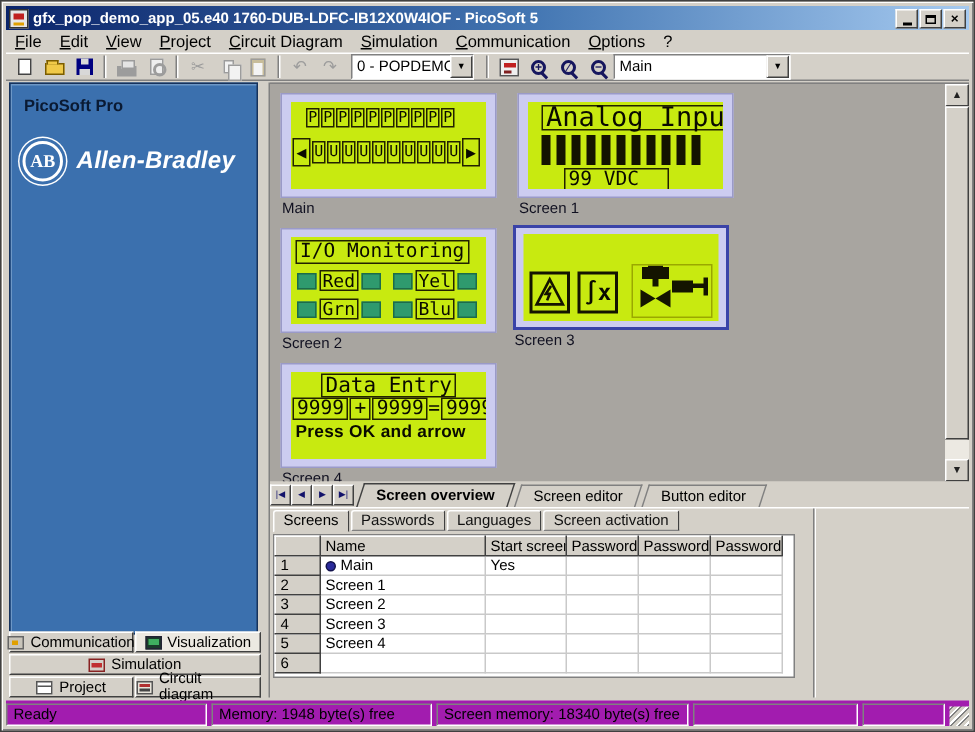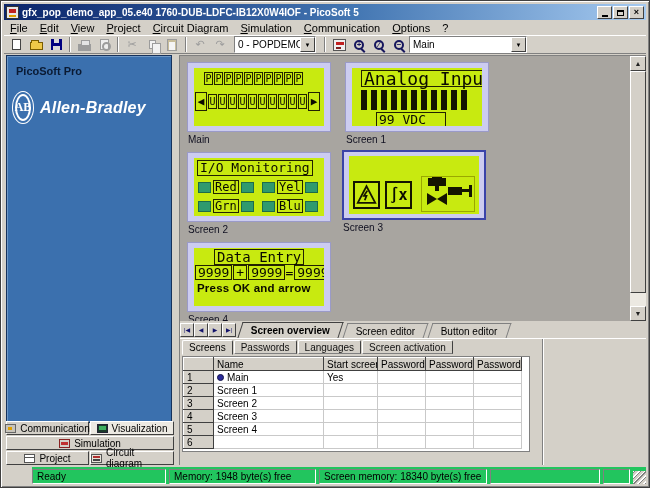--- a/index.html
+++ b/index.html
@@ -65,21 +65,21 @@
   .mag { width:10px; height:10px; border:2px solid #16165e; border-radius:50%; position:relative;
          display:flex; align-items:center; justify-content:center; font-size:8px; font-weight:bold; color:#16165e; line-height:6px; }
   .mag::after { content:""; position:absolute; width:2px; height:5px; background:#16165e; bottom:-5px; right:-2px; transform:rotate(-45deg); }
 
   
   .sidebar { position:absolute; left:3px; top:54px; width:172px; bottom:22px; background:#d4d0c8; }
   .brandpanel { position:absolute; left:2px; top:0; right:4px; height:368px;
                 background:#3b70ae; border:1px solid #16325c; box-shadow: inset 1px 1px 0 #6d97c6; }
   .product-name { position:absolute; left:9px; top:9px; font-size:11px; font-weight:bold; color:#0a1a33; }
   .brandrow { position:absolute; left:8px; top:38px; display:flex; align-items:center; }
-  .ab-logo { width:16px; height:27px; border-radius:50%; background:#3b70ae; border:2px solid #fff;
+  .ab-logo { width:27px; height:27px; border-radius:50%; background:#3b70ae; border:2px solid #fff;
              box-shadow:0 0 0 2px #3b70ae, 0 0 0 3px #fff; display:flex; align-items:center; justify-content:center;
              color:#fff; font-weight:bold; font-size:12px; font-family:"Liberation Serif", serif; }
   .brand-name { color:#fff; font-weight:bold; font-style:italic; font-size:16px; margin-left:9px;
                 font-family:"Liberation Sans", sans-serif; letter-spacing:0.2px; }
   .sidebtns { position:absolute; left:0; right:0; bottom:0; height:44px; }
   .sbtn { position:absolute; height:14px; background:#d4d0c8; border:1px solid;
           border-color:#fff #404040 #404040 #fff; font-size:10px; display:flex;
           align-items:center; justify-content:center; gap:4px; }
   .sbtn.active { background:#ece9e2; }
   .si { width:11px; height:9px; flex:none; }
@@ -163,22 +163,22 @@
   .grid td { border:1px solid #c9c9c9; background:#fff; }
   .grid td.rowhdr { background:#d4d0c8; border:1px solid; border-color:#fff #404040 #404040 #fff; }
   .col-rowhdr { width:30px; } .col-name { width:110px; } .col-start { width:54px; }
   .col-p { width:48px; }
   .namecell { display:flex; align-items:center; gap:3px; }
   .bluedot { width:7px; height:7px; border-radius:50%; background:#2a2a9a; border:1px solid #11114a; flex:none; }
   .panelsplit { position:absolute; left:362px; top:0; bottom:0; width:2px;
                 border-left:1px solid #808080; border-right:1px solid #fff; }
 
   
-  .statusbar { position:absolute; left:3px; right:3px; bottom:3px; height:17px; background:#22c55e;
-               font-size:10px; display:flex; align-items:center; gap:3px; padding-top:1px;margin-left:28px; }
+  .statusbar { position:absolute; left:3px; right:3px; bottom:3px; height:17px; background:#a21caf;
+               font-size:10px; display:flex; align-items:center; gap:3px; padding-top:1px; }
   .ssec { height:15px; line-height:14px; padding:0 4px; border:1px solid; border-color:#808080 #fff #fff #808080;
           white-space:nowrap; overflow:hidden; }
   .s1 { width:134px; } .s2 { width:147px; } .s3 { width:168px; } .s4 { width:110px; } .s5 { flex:1; }
   .grip { width:13px; height:13px; align-self:flex-end;
           background:repeating-linear-gradient(135deg,#fff 0 1px,#808080 1px 2px,#d4d0c8 2px 4px); }
 </style>
 </head>
 <body>
 
 <div class="window">

